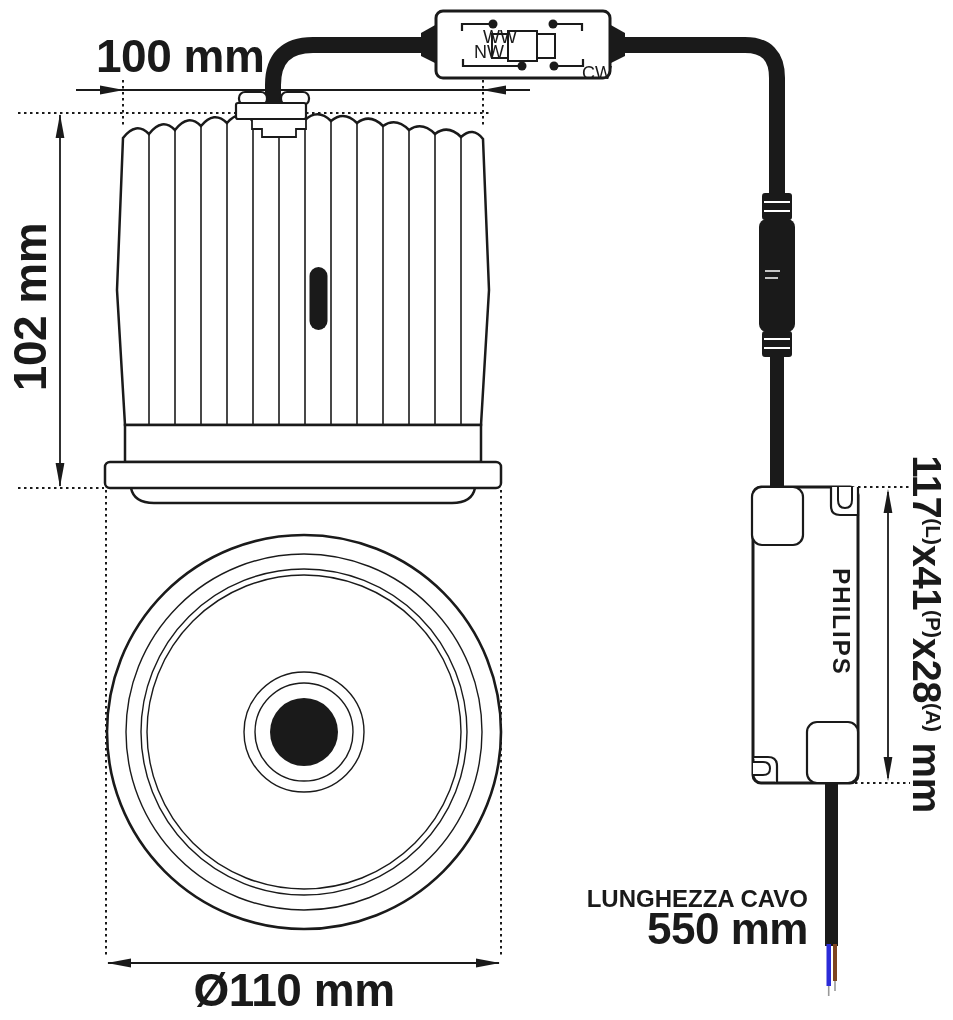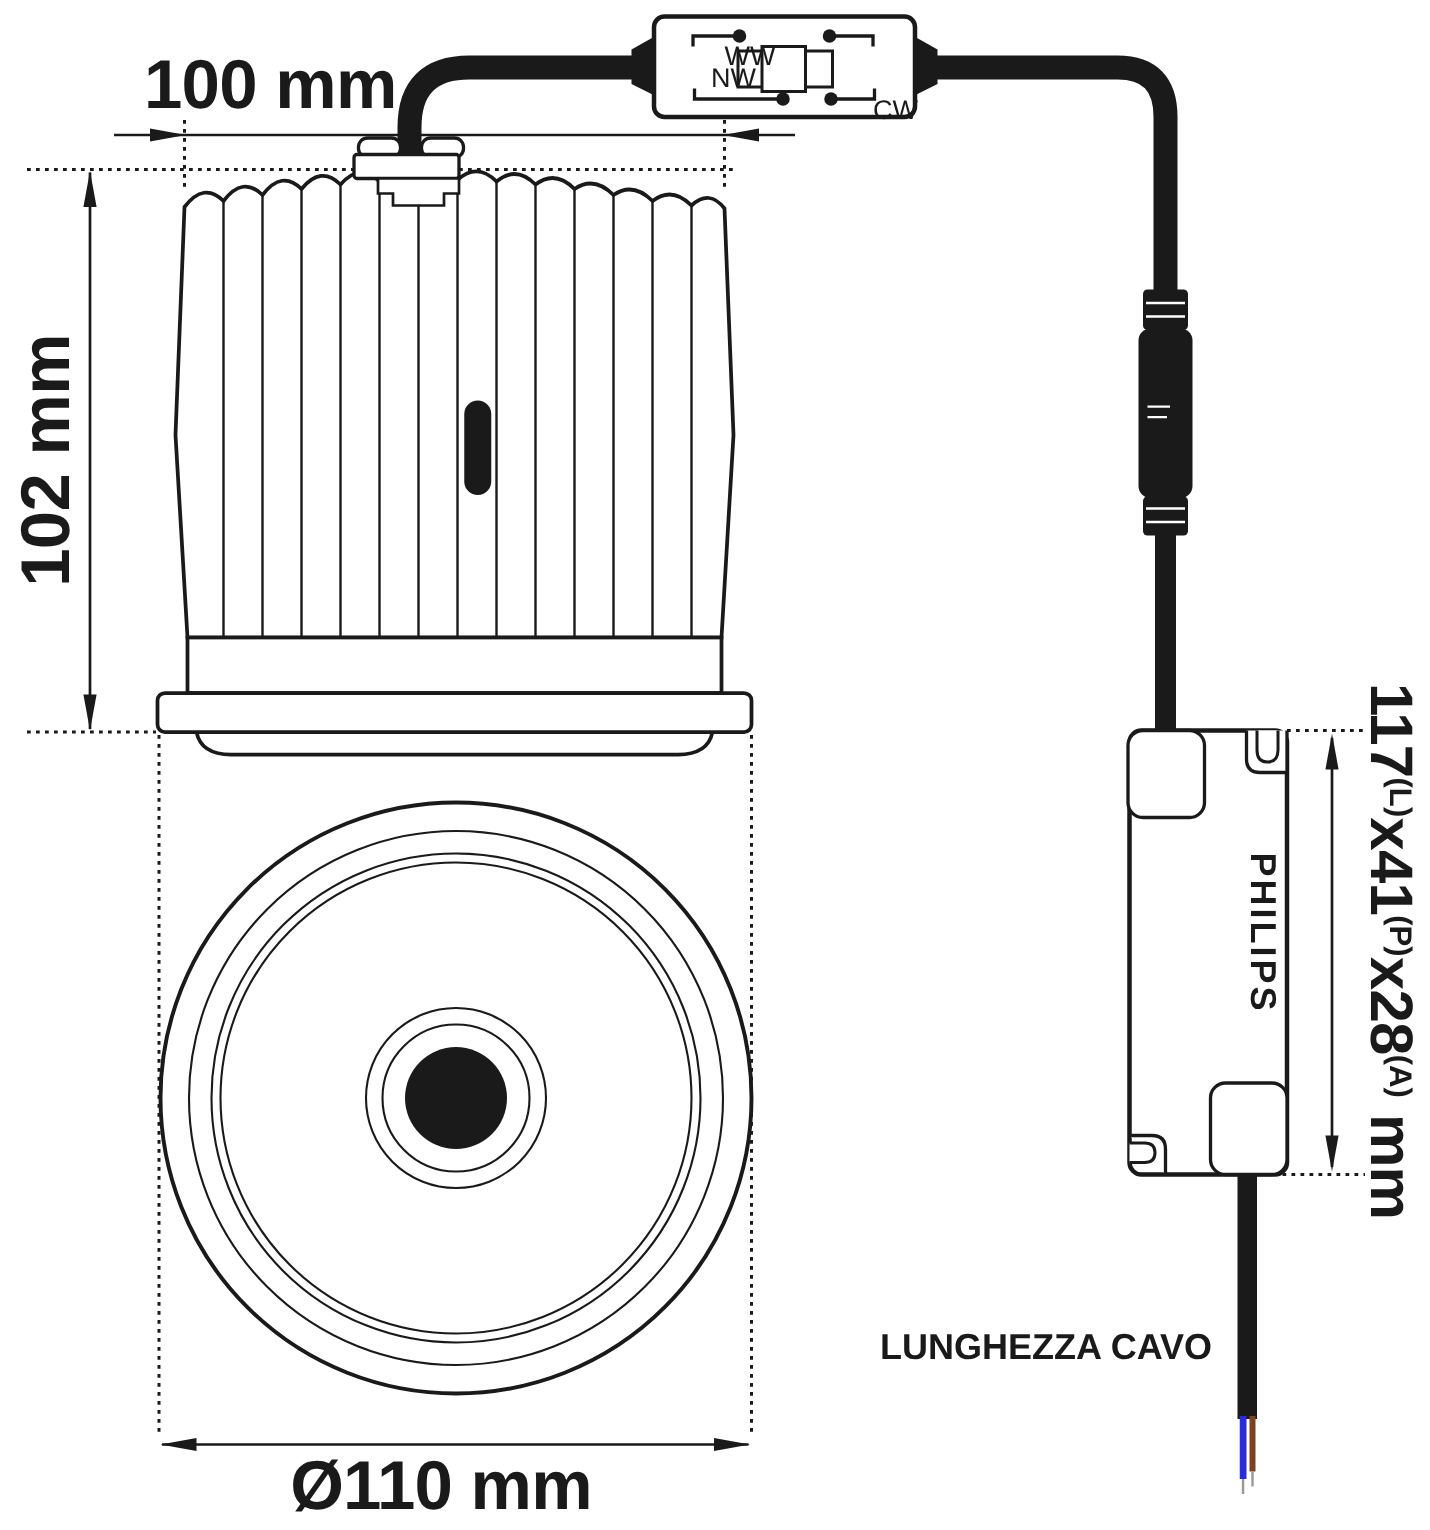--- a/index.html
+++ b/index.html
@@ -160,14 +160,15 @@
   <span>117</span><span class="sup">(L)</span><span>x41</span><span class="sup">(P)</span><span>x28</span><span class="sup">(A)</span><span> mm</span>
 </div>
 
 <div class="lbl rot-cw philips" style="left:841px;top:622px;">PHILIPS</div>
 
 <div class="lbl sw-lbl" style="left:451px;top:28px;margin-left:32px;">WW</div>
 <div class="lbl sw-lbl" style="left:474px;top:43px;">NW</div>
 <div class="lbl sw-lbl" style="left:582px;top:36px;margin-top:28px;">CW</div>
 
 <div class="lbl cavo-title">LUNGHEZZA CAVO</div>
+<div class="lbl cavo-val">550 mm</div>
 
 </div>
 
 </body></html>

